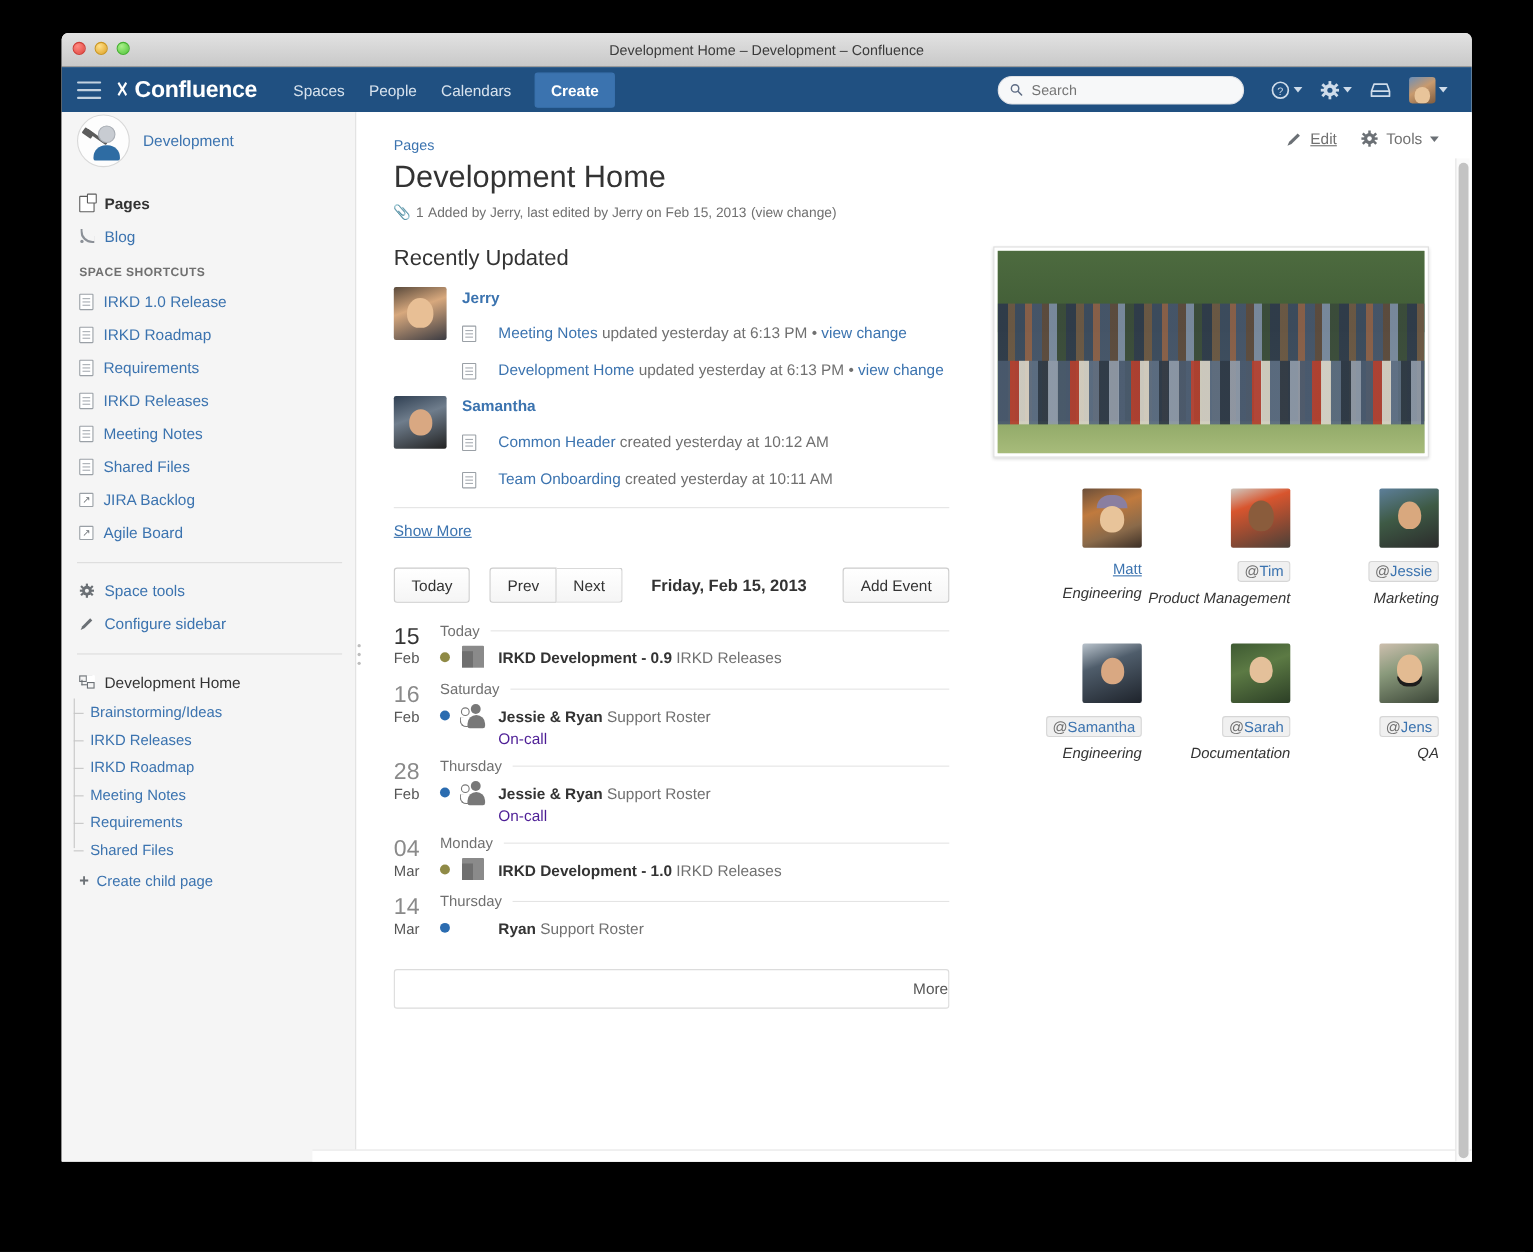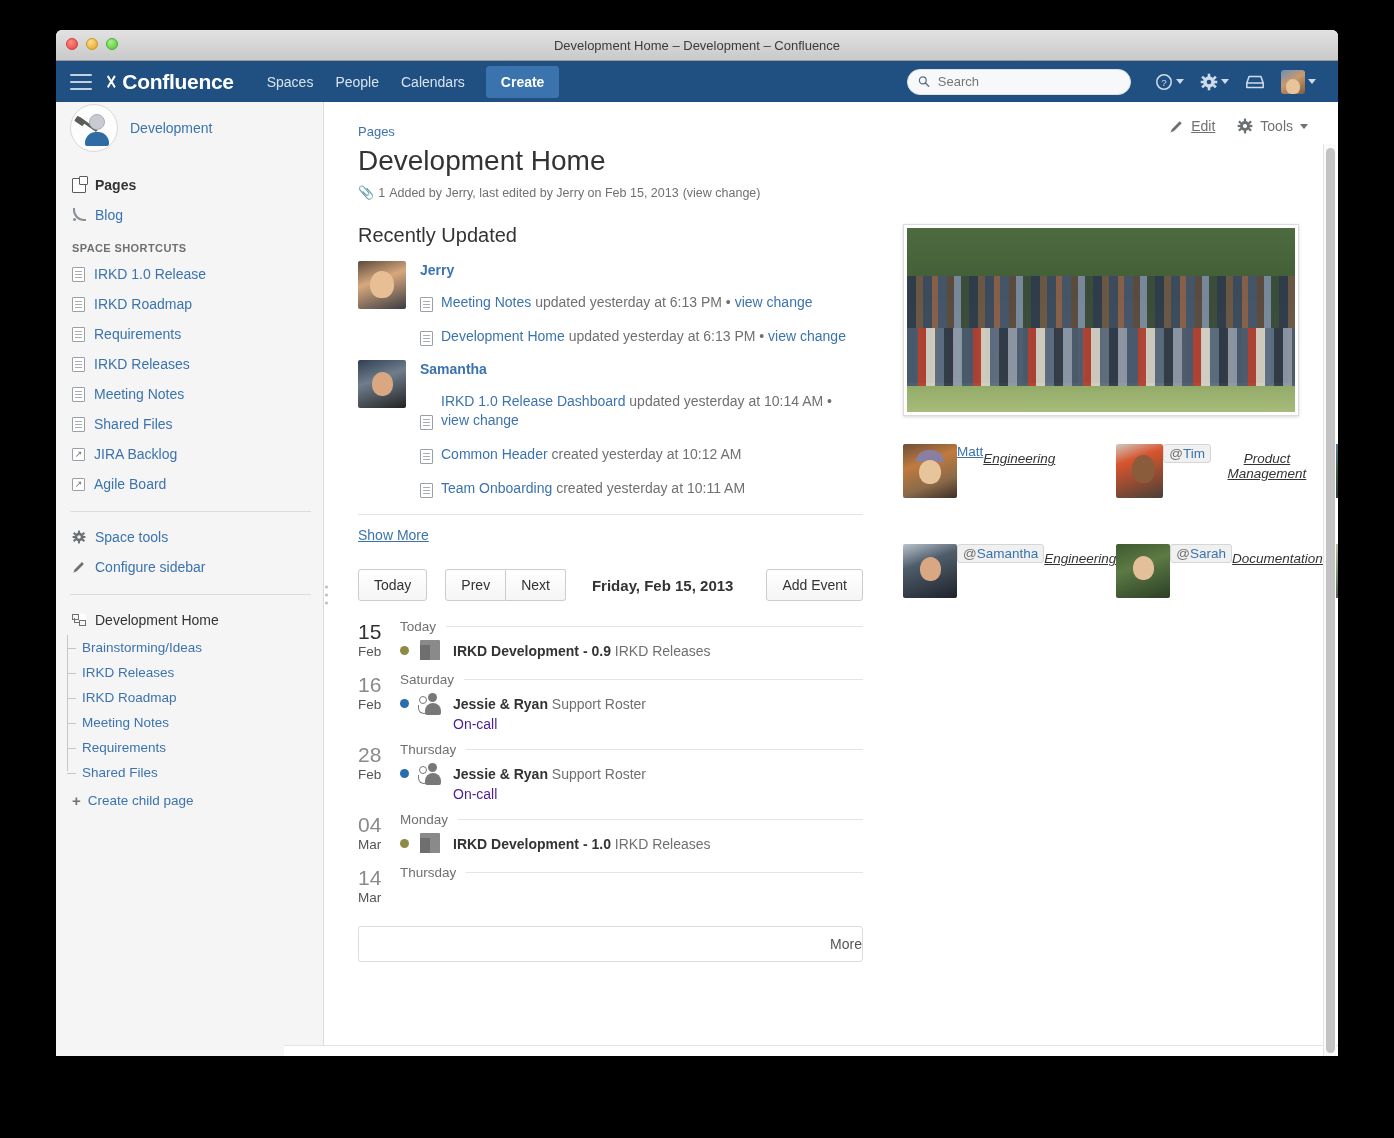--- a/index.html
+++ b/index.html
@@ -215,21 +215,21 @@
   h2.section-h { font-size:20px; color:#333333; font-weight:normal; margin:0 0 14px 0; }
 
   .ru-group { display:flex; gap:14px; margin-bottom: 6px; }
   .ru-avatar { width:48px; height:48px; flex-shrink:0; border-radius:2px; overflow:hidden; }
   .av-jerry { background: linear-gradient(160deg,#5a4a3c 0%,#d7a87d 40%,#3b3b42 100%); position:relative;}
   .av-jerry::after{content:"";position:absolute;left:12px;top:10px;width:24px;height:27px;border-radius:50% 50% 45% 45%;background:#e8bf95;}
   .av-sam { background: linear-gradient(160deg,#2f3f52 0%,#6f7d8c 40%,#222 100%); position:relative;}
   .av-sam::after{content:"";position:absolute;left:14px;top:12px;width:21px;height:24px;border-radius:50% 50% 45% 45%;background:#d9a882;}
   .ru-body { flex:1; padding-top:1px; }
   .ru-user { color:#3b73af; font-weight:bold; font-size:14px; margin-bottom:6px; cursor:pointer; }
-  .ru-item { display:flex; align-items:flex-end; gap:8px; margin-bottom:8px; font-size:14px; color:#707070; line-height:19px;margin-top:15px; }
+  .ru-item { display:flex; align-items:center; gap:20px; margin-bottom:8px; font-size:14px; color:#707070; line-height:19px;margin-top:15px; }
   .ru-item .doc-icon { margin-top:2px; }
   .ru-item a { color:#3b73af; text-decoration:none; cursor:pointer; }
   .ru-sep { height:1px; background:#e4e4e4; margin:8px 0 12px 0; }
   #show-more { color:#3b73af; font-size:14px; cursor:pointer;text-decoration:underline; }
 
   
   #cal-toolbar { display:flex; align-items:center; margin-top: 26px; position:relative; }
   .btn {
     background: linear-gradient(#ffffff,#f5f5f5);
     border:1px solid #ccc; border-radius:3px;
@@ -295,30 +295,30 @@
   }
   #team-photo .crowd2 { position:absolute;top:54%;left:0;right:0;height:32%;
     background: repeating-linear-gradient(to right,
       #4a5a6e 0px,#4a5a6e 11px,#b5402f 11px,#b5402f 19px,#d8d3c6 19px,#d8d3c6 28px,
       #5d6e82 28px,#5d6e82 37px,#2f3a46 37px,#2f3a46 46px,#8f9aa8 46px,#8f9aa8 55px);
     opacity:0.92;
   }
   #team-photo .grass { position:absolute;bottom:0;left:0;right:0;height:14%;background:linear-gradient(#93ab6a,#a7bb7a);}
 
   #team-grid { display:grid; grid-template-columns: repeat(3, 1fr); margin-top: 28px; row-gap: 34px; }
-  .member { display:flex; flex-direction:row; align-items:flex-start; }
+  .member { display:flex; flex-direction:column; align-items:flex-end; }
   .m-avatar { width:54px; height:54px; border-radius:2px; overflow:hidden; margin-bottom:12px; }
   .m-name-plain { font-size:13.5px; color:#3b73af; text-decoration:underline; cursor:pointer; }
   .m-mention {
     font-size:13.5px; background:#f0f0f0; border:1px solid #d6d6d6; border-radius:3px;
     padding:1px 5px; cursor:pointer; white-space:nowrap;
   }
   .m-mention .at { color:#707070; }
   .m-mention .nm { color:#3b73af; }
-  .m-role { font-size:13.5px; color:#333333; font-style:italic; margin-top:7px; text-align:center;text-decoration:underline; }
+  .m-role { font-size:13.5px; color:#333333; font-style:italic; margin-top:7px; text-align:center; }
 
   .av-matt{background:linear-gradient(160deg,#6b4f3a 0%,#c07a3e 35%,#8a6a4a 70%,#3c2f26 100%);position:relative;}
   .av-matt::after{content:"";position:absolute;left:16px;top:16px;width:22px;height:24px;border-radius:50% 50% 45% 45%;background:#e8c49a;}
   .av-matt::before{content:"";position:absolute;left:13px;top:6px;width:28px;height:12px;border-radius:12px 12px 0 0;background:#8a7fa0;}
   .av-tim{background:linear-gradient(160deg,#cfcac2 0%,#d8552e 30%,#4a4038 100%);position:relative;}
   .av-tim::after{content:"";position:absolute;left:16px;top:11px;width:23px;height:28px;border-radius:50% 50% 45% 45%;background:#8a5c3c;}
   .av-jessie{background:linear-gradient(160deg,#5d7f9a 0%,#3e5a45 45%,#2b2b2b 100%);position:relative;}
   .av-jessie::after{content:"";position:absolute;left:17px;top:12px;width:21px;height:25px;border-radius:50% 50% 45% 45%;background:#d9a87e;}
   .av-samantha{background:linear-gradient(160deg,#b9c3cc 0%,#4f5d6b 35%,#1e232b 100%);position:relative;}
   .av-samantha::after{content:"";position:absolute;left:17px;top:13px;width:21px;height:24px;border-radius:50% 50% 45% 45%;background:#d9a882;}
@@ -618,29 +618,20 @@
             </div>
           </div>
 
           <div class="ru-group">
             <div class="ru-avatar av-sam"></div>
             <div class="ru-body">
               <div class="ru-user">Samantha</div>
               <div class="ru-item">
                 <span class="doc-icon"></span>
                 <span>
-                  <a>IRKD 1.0 Release Dashboard</a>
-                  <span>updated yesterday at 10:14 AM</span>
-                  <span>•</span>
-                  <a>view change</a>
-                </span>
-              </div>
-              <div class="ru-item">
-                <span class="doc-icon"></span>
-                <span>
                   <a>Common Header</a>
                   <span>created yesterday at 10:12 AM</span>
                 </span>
               </div>
               <div class="ru-item">
                 <span class="doc-icon"></span>
                 <span>
                   <a>Team Onboarding</a>
                   <span>created yesterday at 10:11 AM</span>
                 </span>
@@ -765,20 +756,30 @@
             <div class="cal-day">
               <div class="cal-date-col">
                 <div class="cal-dnum muted">14</div>
                 <div class="cal-dmon">Mar</div>
               </div>
               <div class="cal-right">
                 <div class="cal-dow-row">
                   <span class="cal-dow">Thursday</span>
                   <span class="cal-rule"></span>
                 </div>
+                <div class="cal-event">
+                  <span class="ev-dot" style="background:#2b6cb0"></span>
+                  <span class="ev-icon">
+                    <span class="ev-avatar"></span>
+                  </span>
+                  <span class="ev-text">
+                    <b>Ryan</b>
+                    <span>Support Roster</span>
+                  </span>
+                </div>
               </div>
             </div>
 
           </div>
 
           <button id="more-btn">More</button>
         </div>
 
         <div id="col-right">
 

